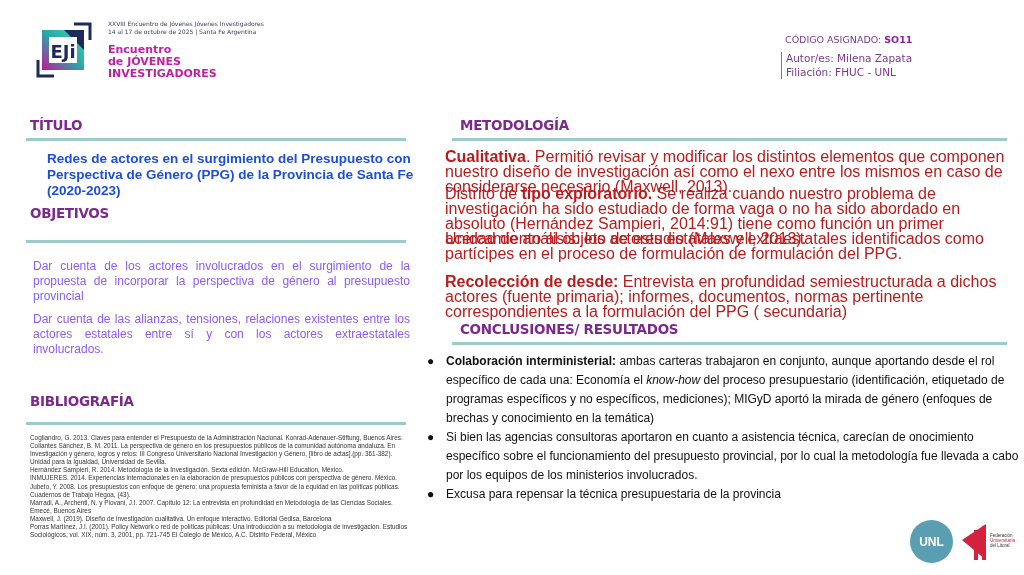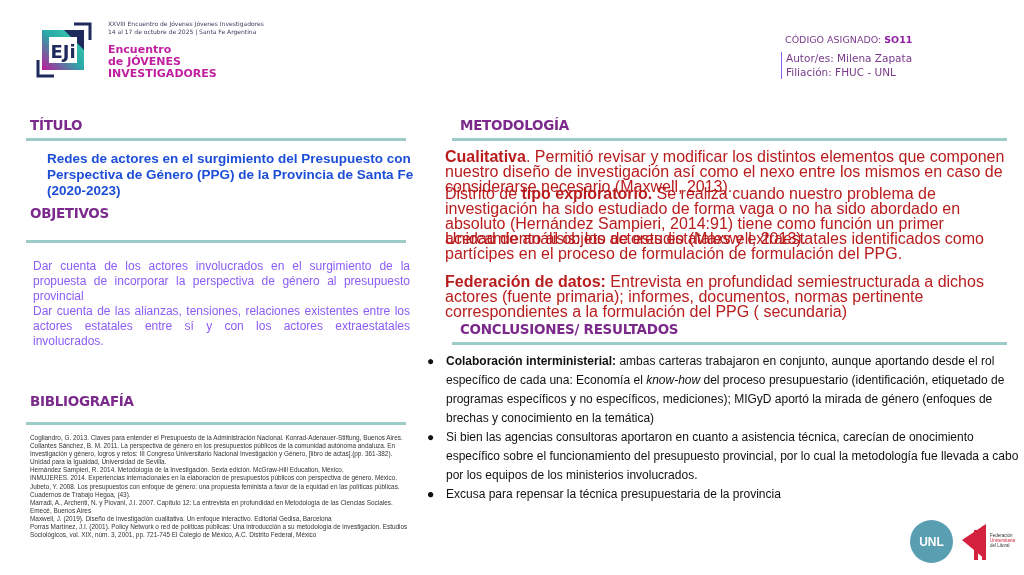--- a/index.html
+++ b/index.html
@@ -73,41 +73,41 @@
   </div>
 </div>
 
 <div class="abs sec-title titulo-h">TÍTULO</div>
 <div class="abs rule titulo-r"></div>
 <div class="abs title-text">Redes de actores en el surgimiento del Presupuesto con Perspectiva de Género (PPG) de la Provincia de Santa Fe (2020-2023)</div>
 
 <div class="abs sec-title obj-h">OBJETIVOS</div>
 <div class="abs rule obj-r"></div>
 <div class="abs obj-p" style="top:259px">Dar cuenta de los actores involucrados en el surgimiento de la propuesta de incorporar la perspectiva de género al presupuesto provincial</div>
-<div class="abs obj-p" style="top:304px">Dar cuenta de las alianzas, tensiones, relaciones existentes entre los actores estatales entre sí y con los actores extraestatales involucrados.</div>
+<div class="abs obj-p" style="top:312px">Dar cuenta de las alianzas, tensiones, relaciones existentes entre los actores estatales entre sí y con los actores extraestatales involucrados.</div>
 
 <div class="abs sec-title bib-h">BIBLIOGRAFÍA</div>
 <div class="abs rule bib-r"></div>
 <div class="abs bib">
   <div>Cogliandro, G. 2013. Claves para entender el Presupuesto de la Administración Nacional. Konrad-Adenauer-Stiftung, Buenos Aires.</div>
   <div>Collantes Sánchez, B. M. 2011. La perspectiva de género en los presupuestos públicos de la  comunidad autónoma andaluza. En Investigación y género, logros y retos: III Congreso Universitario Nacional Investigación y Género, [libro de actas].(pp. 361-382). Unidad para la Igualdad, Universidad de Sevilla.</div>
   <div>Hernández Sampieri, R. 2014. Metodología de la Investigación. Sexta edición. McGraw-Hill Education, México.</div>
   <div>INMUJERES. 2014. Experiencias internacionales en la elaboración de presupuestos públicos con perspectiva de género. México.</div>
   <div>Jubeto, Y. 2008. Los presupuestos con enfoque de género: una propuesta feminista a favor de la equidad en las políticas públicas. Cuadernos de Trabajo Hegoa, (43).</div>
   <div>Marradi, A., Archenti, N. y Piovani, J.I. 2007. Capítulo 12: La entrevista en profundidad en Metodología de las Ciencias Sociales. Emecé, Buenos Aires</div>
   <div>Maxwell, J. (2019). Diseño de investigación cualitativa. Un enfoque interactivo.  Editorial Gedisa, Barcelona</div>
   <div>Porras Martínez, J.I. (2001). Policy Network o red de políticas públicas: Una introducción a su metodología de investigación. Estudios Sociológicos, vol. XIX, núm. 3, 2001, pp. 721-745 El Colegio de México, A.C. Distrito Federal, México</div>
 </div>
 
 <div class="abs sec-title met-h">METODOLOGÍA</div>
 <div class="abs rule met-r"></div>
 <div class="abs met-p" style="top:149px"><b>Cualitativa</b><span>. Permitió revisar y modificar los distintos elementos que componen nuestro diseño de investigación así como el nexo entre los mismos en caso de considerarse necesario (Maxwell, 2013).</span></div>
 <div class="abs met-p" style="top:186px"><span>Distrito de </span><b>tipo exploratorio.</b><span> Se  realiza cuando nuestro problema de investigación ha sido estudiado de forma vaga o no ha sido abordado en absoluto (Hernández Sampieri, 2014:91) tiene como función un primer acercamiento al objeto de estudio (Maxwell, 2013).</span></div>
 <div class="abs met-p" style="top:231px">Unidad de análisis: los actores estatales y extraestatales identificados como partícipes en el proceso de formulación de formulación del PPG.</div>
-<div class="abs met-p" style="top:274px"><b>Federación de datos:</b><span> Entrevista en profundidad semiestructurada a dichos actores (fuente primaria); informes, documentos, normas pertinente correspondientes a la formulación del PPG ( secundaria)</span></div>
+<div class="abs met-p" style="top:274px"><b>Recolección de desde:</b><span> Entrevista en profundidad semiestructurada a dichos actores (fuente primaria); informes, documentos, normas pertinente correspondientes a la formulación del PPG ( secundaria)</span></div>
 
 <div class="abs sec-title con-h">CONCLUSIONES/ RESULTADOS</div>
 <div class="abs rule con-r"></div>
 <ul class="abs con-list">
   <li><span class="bul">●</span><b>Colaboración interministerial:</b><span> ambas carteras trabajaron en conjunto, aunque aportando desde el rol específico de cada una: Economía el </span><i>know-how</i><span> del proceso presupuestario (identificación, etiquetado de programas específicos y no específicos, mediciones); MIGyD aportó la mirada de género (enfoques de brechas y conocimiento en la temática)</span></li>
   <li><span class="bul">●</span><span> Si bien las agencias consultoras aportaron en cuanto a asistencia técnica, carecían de onocimiento específico sobre el funcionamiento del presupuesto provincial, por lo cual la metodología fue llevada a cabo por los equipos de los ministerios involucrados.</span></li>
   <li><span class="bul">●</span></li>
   <li><span class="bul">●</span><span>Excusa para repensar la técnica presupuestaria de la provincia</span></li>
 </ul>
 

